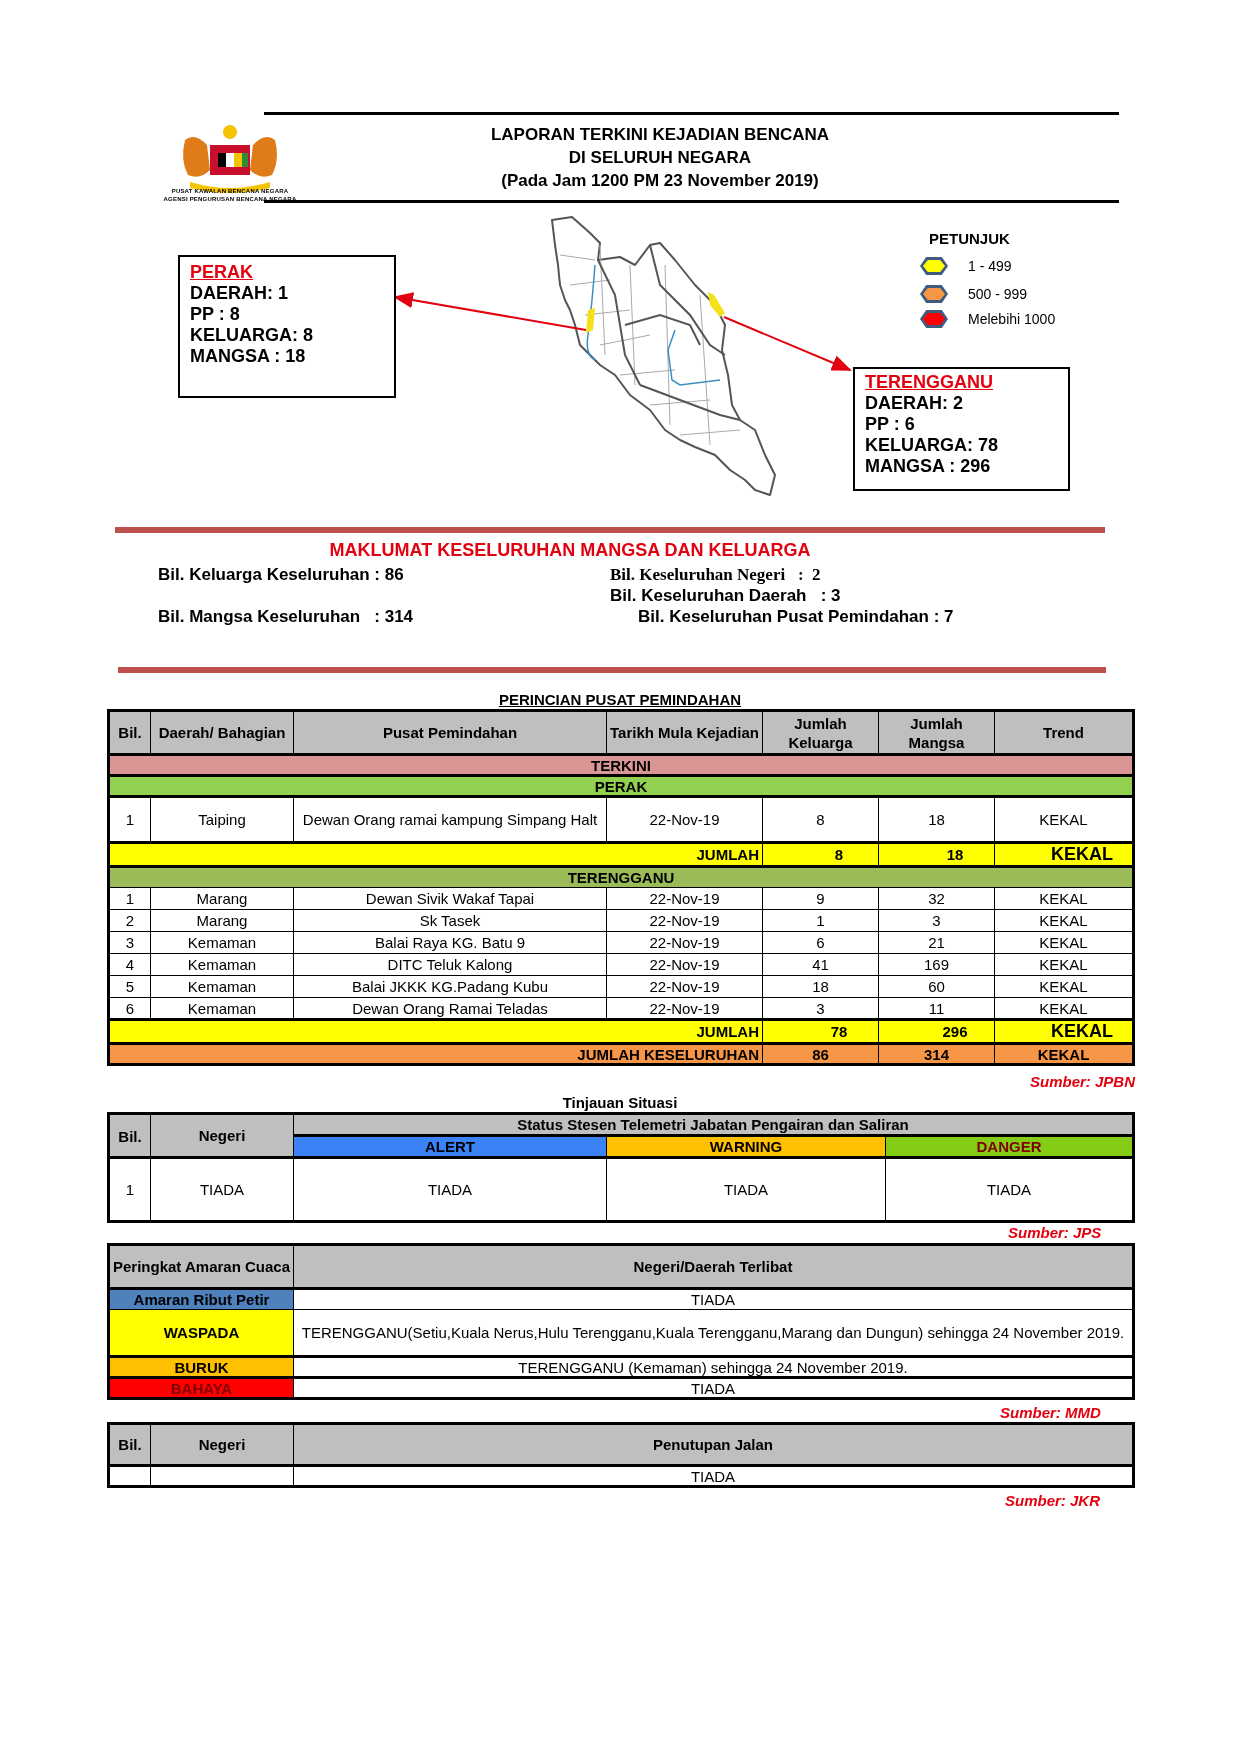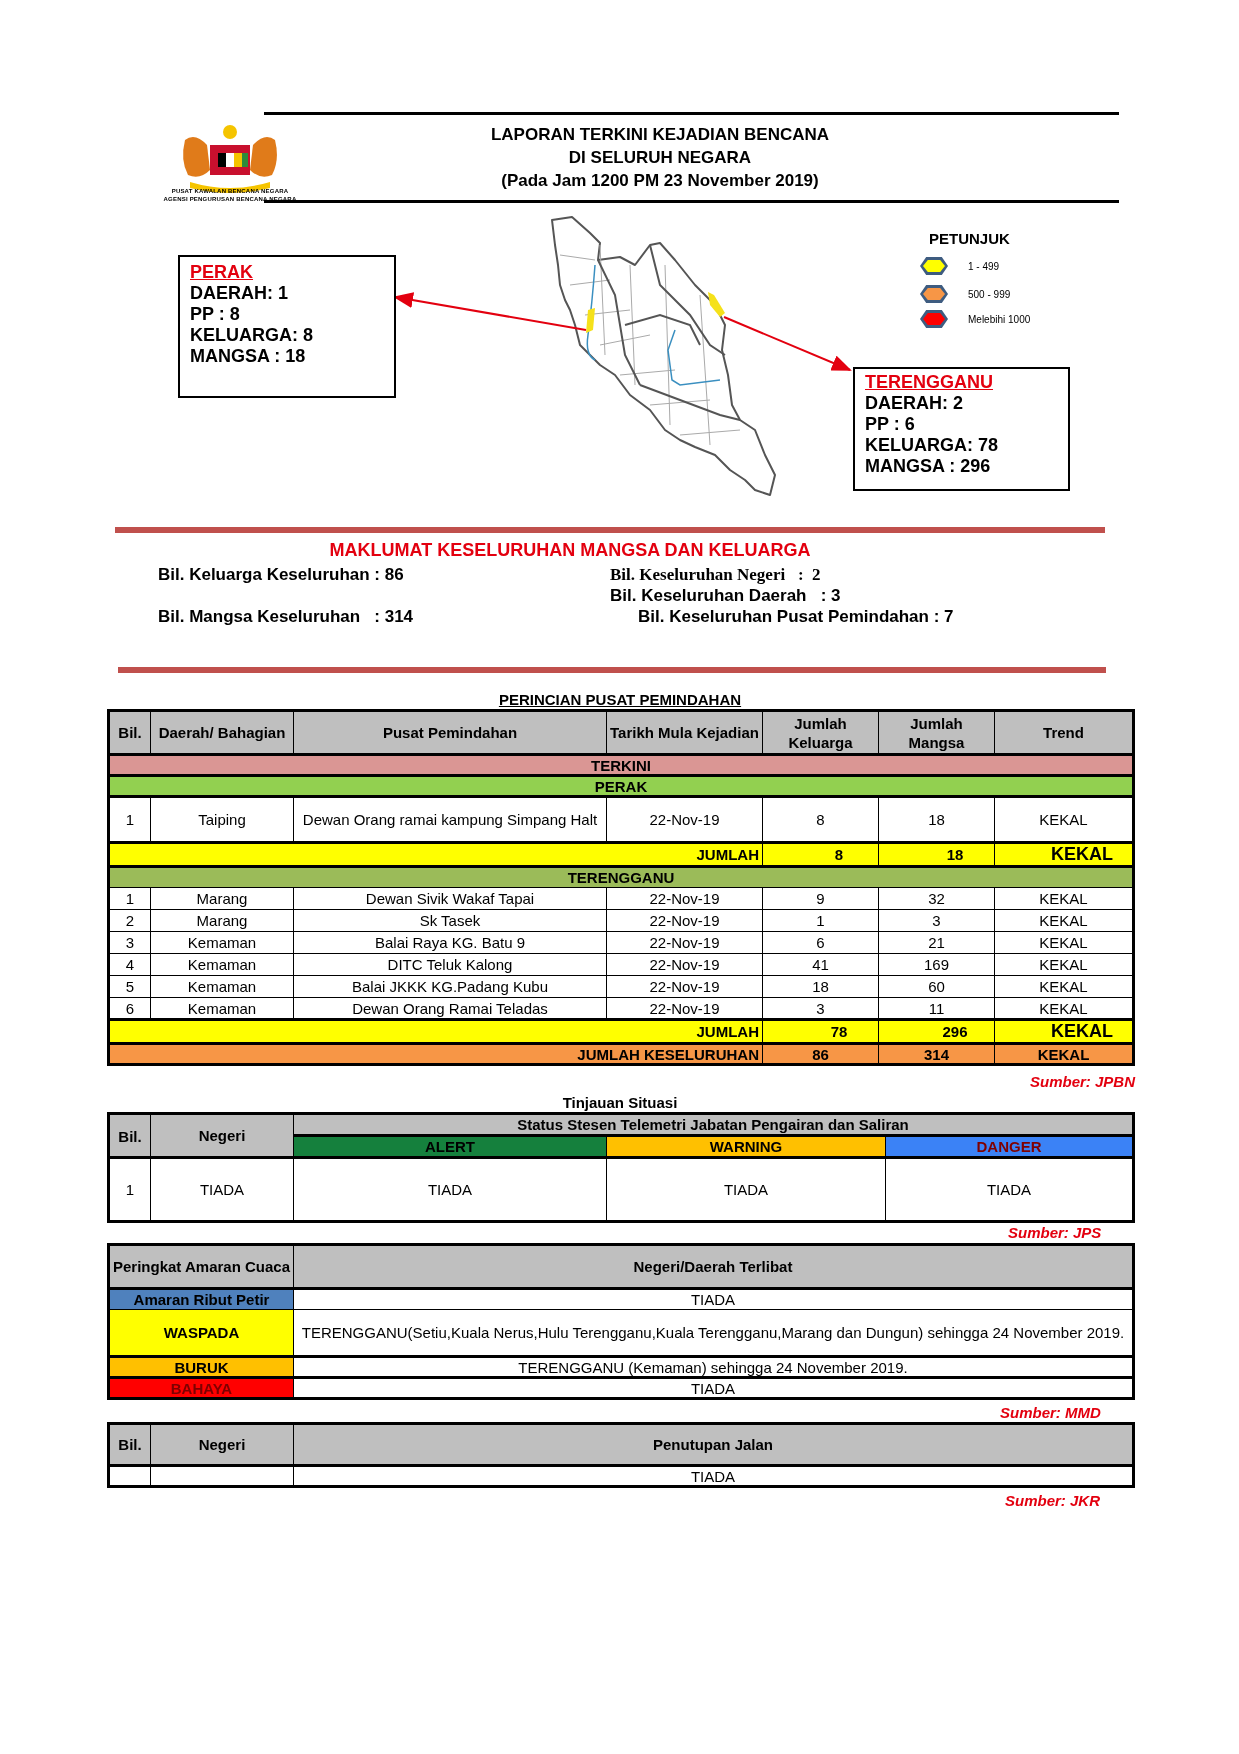--- a/index.html
+++ b/index.html
@@ -12,21 +12,21 @@
   .title { position: absolute; left: 420px; width: 480px; text-align: center; font-weight: bold; font-size: 17px; line-height: 22px; }
   .logo { position: absolute; left: 160px; top: 120px; width: 140px; height: 80px; }
   .logo-cap { position: absolute; left: 160px; width: 140px; text-align: center; font-size: 6px; font-weight: bold; letter-spacing: .2px; }
 
   
   .state-box { position: absolute; border: 2px solid #000; background: #fff; padding: 5px 10px; font-weight: bold; font-size: 18px; line-height: 21px; }
   .state-box .name { color: #e3000f; text-decoration: underline; }
 
   
   .legend-title { position: absolute; left: 929px; top: 230px; font-weight: bold; font-size: 15px; }
-  .legend-item { position: absolute; left: 920px; display: flex; align-items: center; gap: 20px; font-size: 10px; }
+  .legend-item { position: absolute; left: 920px; display: flex; align-items: center; gap: 20px; font-size: 14px; }
   .hex { width: 28px; height: 18px; clip-path: polygon(22% 0, 78% 0, 100% 50%, 78% 100%, 22% 100%, 0 50%); background: #3e5c80; position: relative; }
   .hex::after { content: ""; position: absolute; inset: 3px; clip-path: polygon(22% 0, 78% 0, 100% 50%, 78% 100%, 22% 100%, 0 50%); background: var(--c); }
 
   
   .red-rule { position: absolute; height: 6px; background: #c0504d; }
 
   
   .sum-title { position: absolute; left: 290px; width: 560px; top: 540px; text-align: center; color: #e3000f; font-weight: bold; font-size: 18px; }
   .sum-item { position: absolute; font-weight: bold; font-size: 17px; white-space: pre; }
 
@@ -265,23 +265,23 @@
       <col style="width:279px">
       <col style="width:248px">
   </colgroup>
   <tbody>
       <tr style="height:21px;">
     <th rowspan="2" style="vertical-align:top;padding-top:12px;">Bil.</th>
     <th rowspan="2">Negeri</th>
     <th colspan="3">Status Stesen Telemetri Jabatan Pengairan dan Saliran</th>
   </tr>
   <tr class="thick-top" style="height:21px;">
-    <th style="background:#15803d;">ALERT</th>
+    <th style="background:#3b82f6;">ALERT</th>
     <th style="background:#ffc000;">WARNING</th>
-    <th style="background:#3b82f6;color:#7f0000;">DANGER</th>
+    <th style="background:#84cc16;color:#7f0000;">DANGER</th>
   </tr>
   <tr class="thick-top" style="height:64px;">
     <td>1</td>
     <td>TIADA</td>
     <td>TIADA</td>
     <td>TIADA</td>
     <td>TIADA</td>
   </tr>
 </tbody>
   </table>

